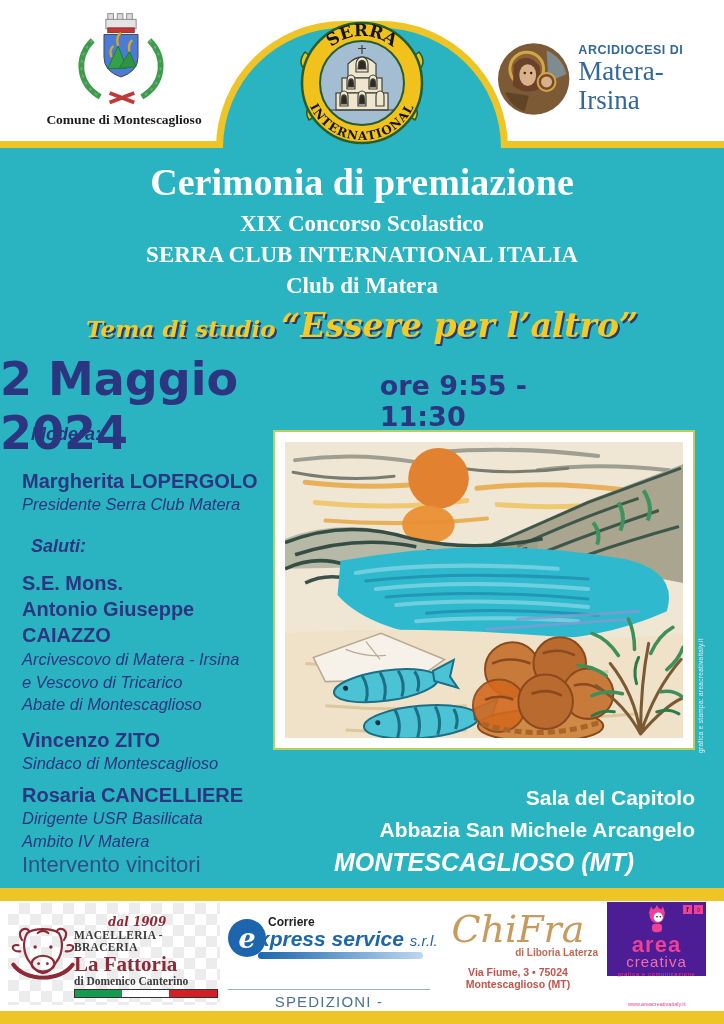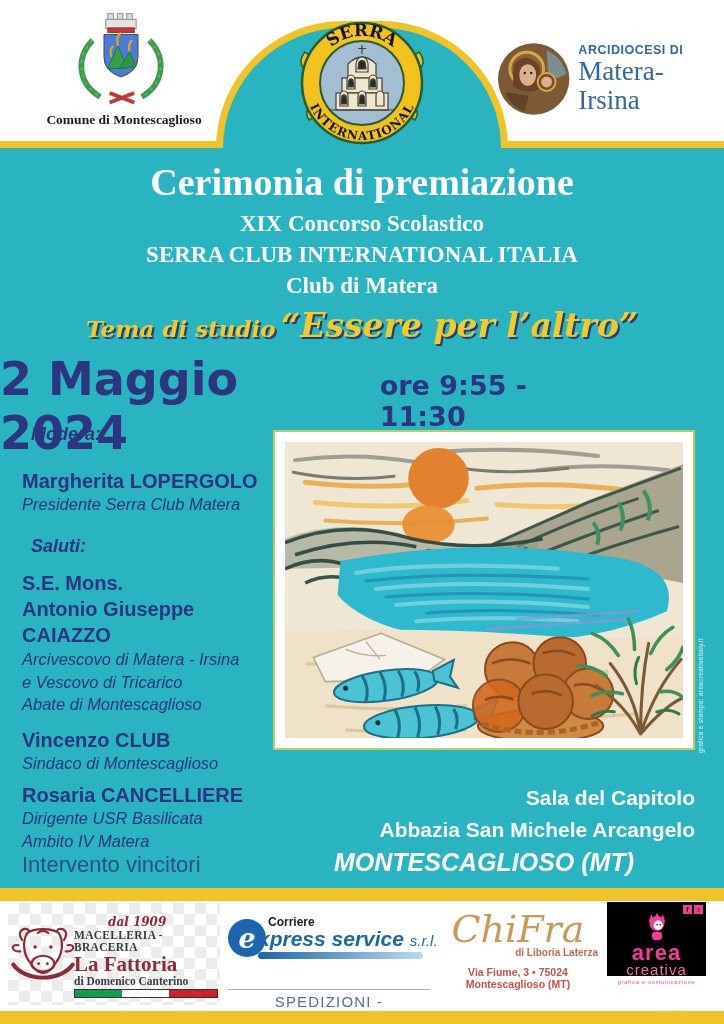--- a/index.html
+++ b/index.html
@@ -90,22 +90,22 @@
   .exp-tagline{margin-top:28px;border-top:1px solid #9ab0c4;border-bottom:1px solid #9ab0c4;
      padding:3px 0;text-align:center;font-size:15px;letter-spacing:1.2px;color:#4c7293;}
 
   
   #chifra{left:432px;top:6px;width:172px;text-align:center;}
   .chi-name{font-family:"DejaVu Serif",serif;font-style:italic;font-size:38px;color:#c79a5e;line-height:44px;}
   .chi-owner{font-size:10px;font-weight:bold;color:#bf6a55;text-align:right;margin-top:-4px;padding-right:6px;}
   .chi-address{font-size:10.5px;font-weight:bold;color:#c0544a;margin-top:8px;}
 
   
-  #area{left:607px;top:1px;width:99px;height:74px;background:#000000;color:#ef3f96;text-align:center;
-     box-sizing:border-box;padding-top:9px;}
+  #area{left:607px;top:1px;width:99px;height:74px;background:#4c1d95;color:#ef3f96;text-align:center;
+     box-sizing:border-box;padding-top:1px;}
   #area .social{position:absolute;right:3px;top:3px;display:flex;gap:2px;}
   #area .social span{width:9px;height:9px;background:#ef3f96;color:#0d0d0d;font-size:7px;font-weight:bold;
      display:flex;align-items:center;justify-content:center;}
   .area-name1{font-size:22px;font-weight:bold;letter-spacing:1px;line-height:20px;margin-top:-2px;}
   .area-name2{font-size:15px;color:#f06eb0;letter-spacing:1px;line-height:14px;}
   .area-tag{font-size:5.5px;letter-spacing:.8px;margin-top:2px;}
   .area-addr,.area-phone{font-size:5px;color:#ffffff;line-height:7px;margin-top:1px;}
   .area-web{font-size:5.5px;color:#ef3f96;line-height:8px;}
 </style>
 </head>
@@ -209,21 +209,21 @@
   <div class="abs prog prog-role" style="top:493px">Presidente Serra Club Matera</div>
   <div class="abs prog prog-label" style="top:536px">Saluti:</div>
 
   <div class="abs prog prog-name pre" style="top:570px">S.E. Mons.
 Antonio Giuseppe
 CAIAZZO</div>
   <div class="abs prog prog-role pre" style="top:648px">Arcivescovo di Matera - Irsina
 e Vescovo di Tricarico
 Abate di Montescaglioso</div>
 
-  <div class="abs prog prog-name" style="top:727px">Vincenzo CLUB</div>
+  <div class="abs prog prog-name" style="top:727px">Vincenzo ZITO</div>
   <div class="abs prog prog-role" style="top:752px">Sindaco di Montescaglioso</div>
 
   <div class="abs prog prog-name" style="top:782px">Rosaria CANCELLIERE</div>
   <div class="abs prog prog-role pre" style="top:807px">Dirigente USR Basilicata
 Ambito IV Matera</div>
 
   <div id="closing" class="abs">Intervento vincitori</div>
 
   <div id="drawing" class="abs">
     <div class="matte">

